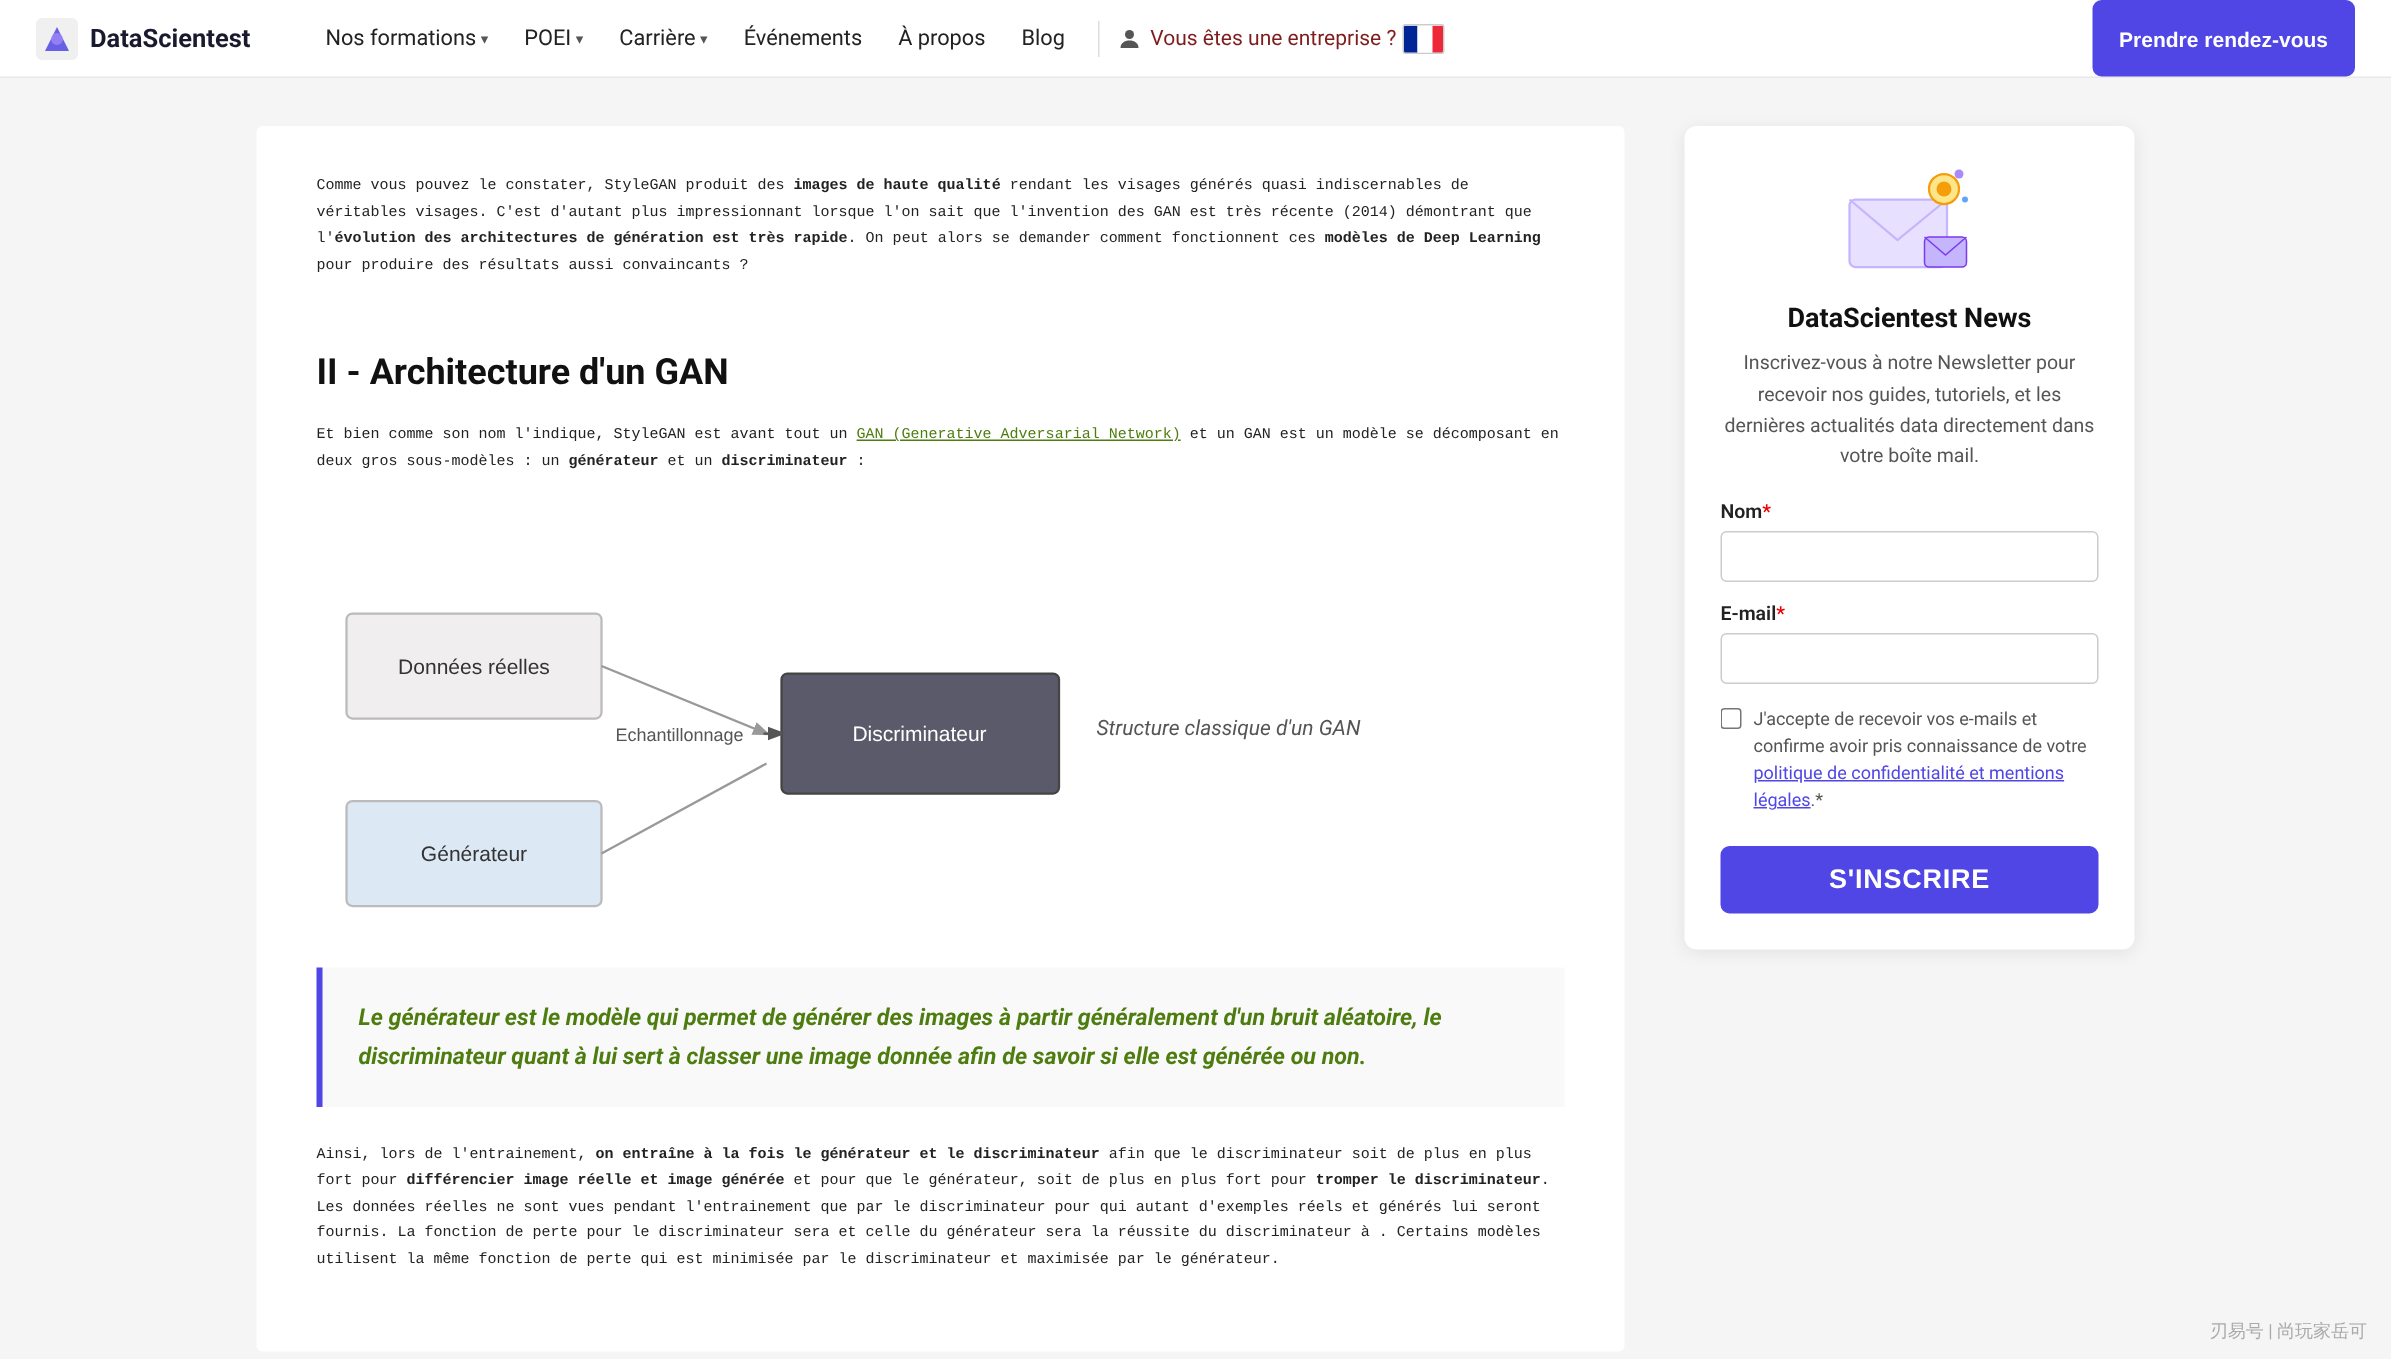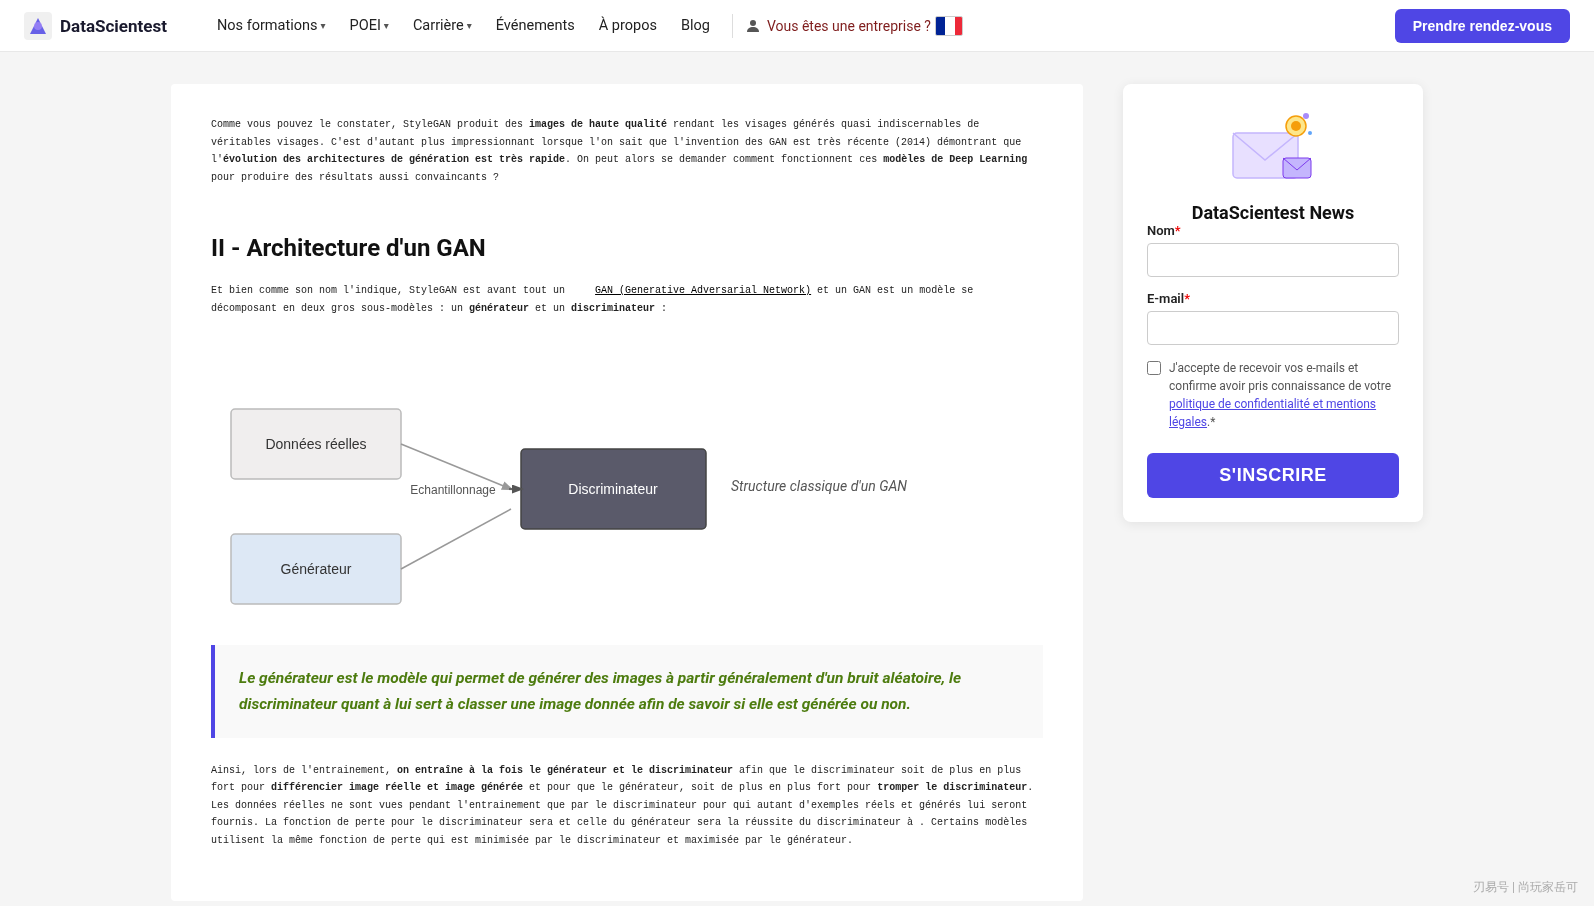--- a/index.html
+++ b/index.html
@@ -2,21 +2,21 @@
 <html><head>
   <meta charset="utf-8">
   <style>
     * { box-sizing: border-box; margin: 0; padding: 0; }
     body { font-family: -apple-system, BlinkMacSystemFont, 'Segoe UI', Roboto, Arial, sans-serif; font-size: 16px; color: #222; background: #f5f5f5; }
 
     
     nav {
       position: fixed; top: 0; left: 0; right: 0; z-index: 100;
       background: #fff; border-bottom: 1px solid #e8e8e8;
-      display: flex; align-items: center; padding: 0 24px; height: 52px;
+      display: flex; padding: 0 24px; height: 52px;
     }
     .nav-logo { display: flex; align-items: center; gap: 8px; margin-right: 40px; }
     .nav-logo-icon { width: 28px; height: 28px; }
     .nav-logo-text { font-weight: 700; font-size: 17px; color: #1a1a2e; }
     .nav-links { display: flex; align-items: center; gap: 4px; flex: 1; }
     .nav-link {
       display: flex; align-items: center; gap: 3px;
       padding: 6px 10px; font-size: 14.5px; color: #222; cursor: pointer;
       border-radius: 4px; white-space: nowrap;
     }
@@ -47,21 +47,21 @@
       background: #fff;
       padding: 32px 40px;
       border-radius: 4px;
     }
 
     .article-paragraph { line-height: 1.75; color: #222; margin-bottom: 20px; font-size: 10px; font-family: Liberation Mono, monospace; }
     .article-paragraph b, .article-paragraph strong { font-weight: 700; }
 
     .section-heading { font-size: 24px; font-weight: 700; color: #111; margin: 48px 0 20px; }
 
-    .article-link { color: #000000; text-decoration: underline; margin-left: 24px; }
+    .article-link { color: #4d7c0f; text-decoration: underline; }
 
     
     .diagram-container {
       display: flex; flex-direction: row; align-items: center;
       margin: 32px 0;
     }
     .diagram-svg-wrap { width: 520px; }
     .diagram-caption {
       font-style: italic; font-size: 14px; color: #555; margin-top: 10px; text-align: center;
     }
@@ -87,21 +87,21 @@
     .newsletter-card {
       background: #fff;
       border-radius: 8px;
       padding: 24px;
       box-shadow: 0 2px 12px rgba(0,0,0,0.08);
     }
     .newsletter-icon-wrap {
       display: flex; justify-content: center; margin-bottom: 14px;
     }
     .newsletter-card-title {
-      font-size: 18px; font-weight: 700; color: #111; text-align: center; 
+      font-size: 18px; font-weight: 700; color: #111; text-align: center; margin-bottom: 10px;
     }
     .newsletter-card-desc {
       font-size: 13px; color: #555; line-height: 1.6; text-align: center; margin-bottom: 18px;
     }
     .form-group { margin-bottom: 14px; }
     .form-label { display: block; font-size: 13px; font-weight: 600; color: #222; margin-bottom: 5px; }
     .form-label .required { color: #e00; }
     .form-input {
       width: 100%; border: 1px solid #ccc; border-radius: 4px;
       padding: 8px 10px; font-size: 14px; color: #222;
@@ -253,20 +253,21 @@
 
           <circle cx="78" cy="8" r="3" fill="#a78bfa"></circle>
           <circle cx="82" cy="25" r="2" fill="#60a5fa"></circle>
 
           <rect x="55" y="50" width="28" height="20" rx="3" fill="#c4b5fd" stroke="#7c3aed" stroke-width="1"></rect>
           <polyline points="55,50 69,62 83,50" stroke="#7c3aed" stroke-width="1" fill="none"></polyline>
         </svg>
       </div>
 
       <div class="newsletter-card-title">DataScientest News</div>
+      <div class="newsletter-card-desc">Inscrivez-vous à notre Newsletter pour recevoir nos guides, tutoriels, et les dernières actualités data directement dans votre boîte mail.</div>
 
       <form>
 
         <div class="form-group">
           <label class="form-label">
             <span>Nom</span><span class="required">*</span>
           </label>
           <input class="form-input" type="text" style="">
         </div>
 

